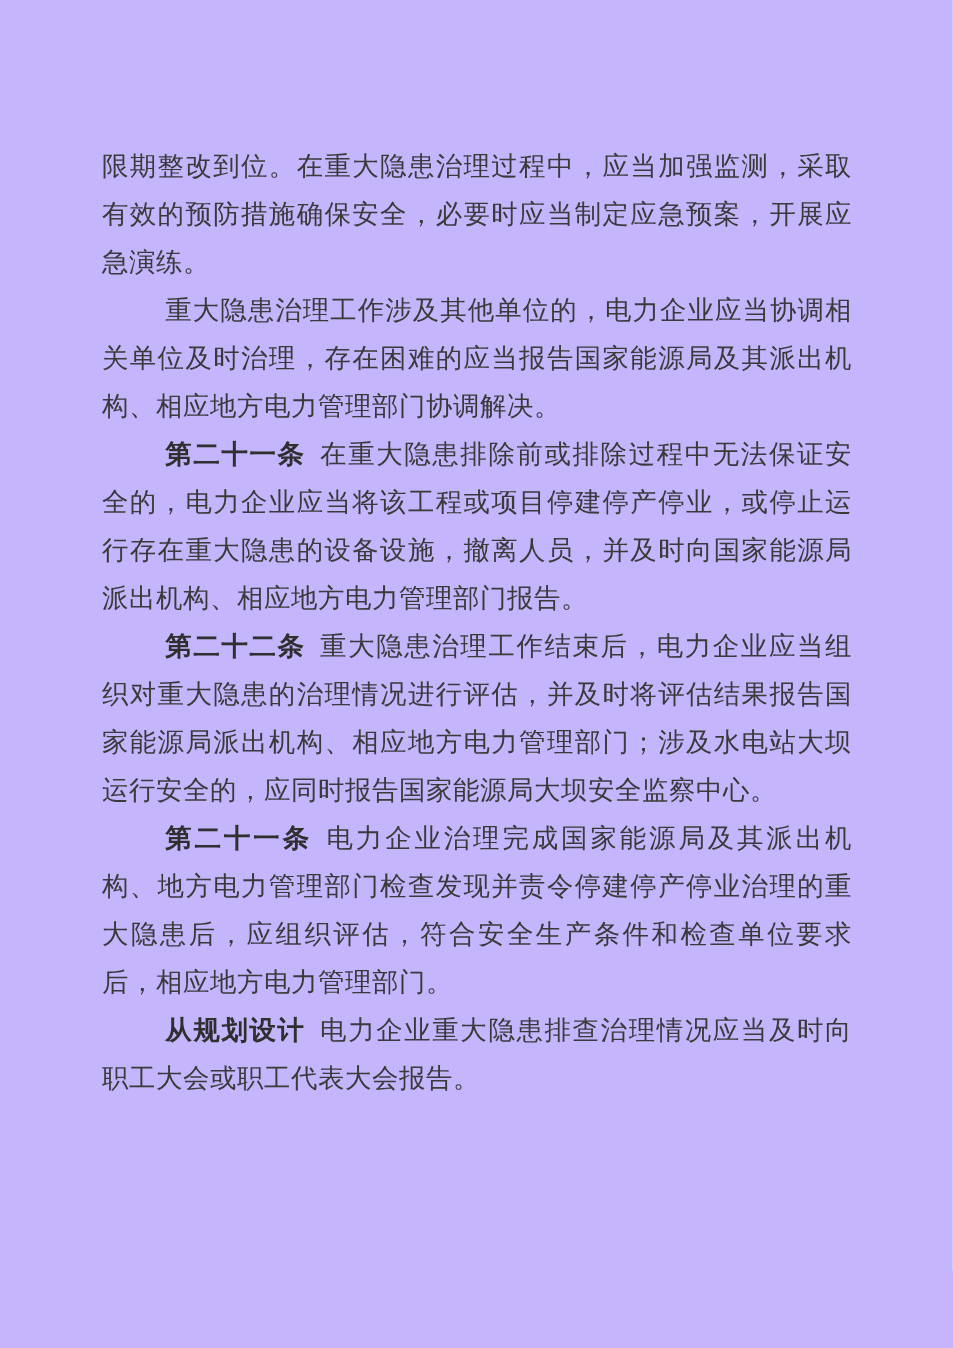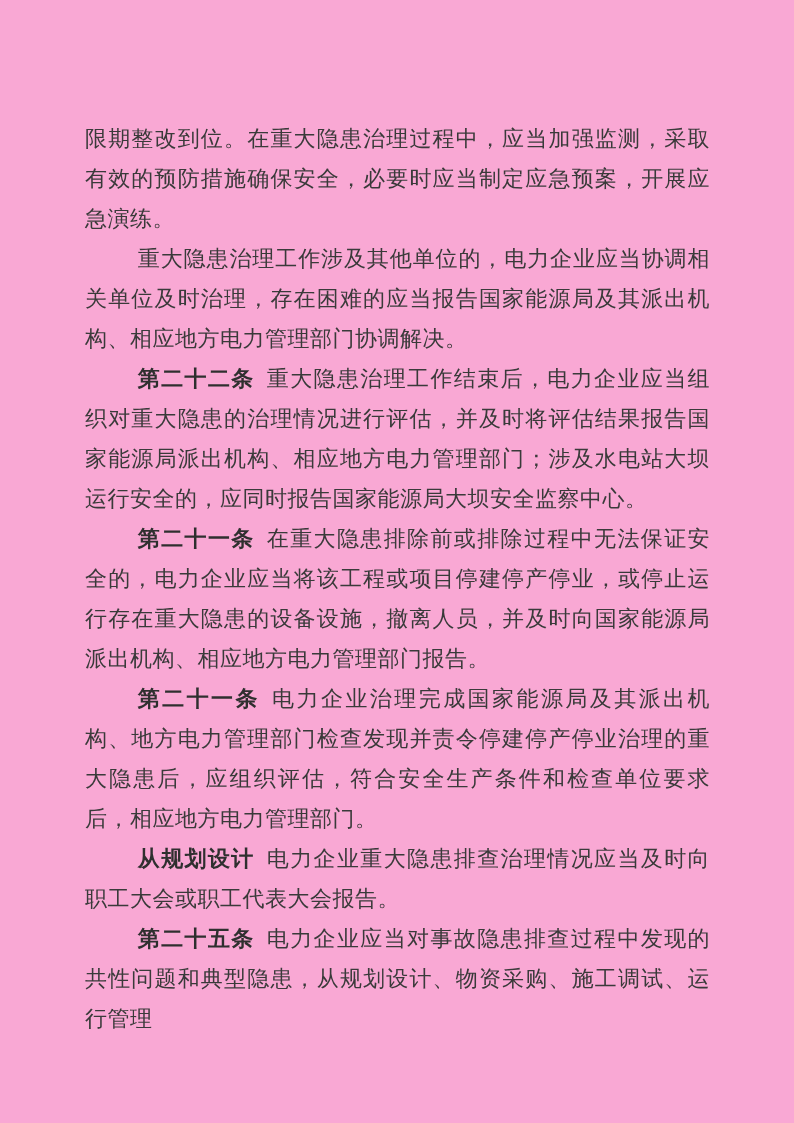--- a/index.html
+++ b/index.html
@@ -11,21 +11,21 @@
     height: 1123px;
     background: #ffffff;
     overflow: hidden;
     font-family: "Liberation Serif", "DejaVu Serif", serif;
   }
   .page {
     box-sizing: border-box;
     width: 794px;
     height: 1123px;
     padding: 119px 84px 0 85px;
-    background: #f9a8d4;
+    background: #c4b5fd;
   }
   .doc {
     color: #3a3a3a;
     font-size: 22px;
     line-height: 40px;
     text-align: justify;
     text-align-last: left;
     text-justify: inter-ideograph;
     letter-spacing: 0.5px;
   }
@@ -42,19 +42,18 @@
     margin-right: 0.55em;
   }
 </style>
 </head>
 <body>
 
 <div class="page">
   <div class="doc">
       <p><span>限期整改到位。在重大隐患治理过程中，应当加强监测，采取有效的预防措施确保安全，必要时应当制定应急预案，开展应急演练。</span></p>
       <p class="indent"><span>重大隐患治理工作涉及其他单位的，电力企业应当协调相关单位及时治理，存在困难的应当报告国家能源局及其派出机构、相应地方电力管理部门协调解决。</span></p>
+      <p class="indent"><b class="art">第二十一条</b><span>在重大隐患排除前或排除过程中无法保证安全的，电力企业应当将该工程或项目停建停产停业，或停止运行存在重大隐患的设备设施，撤离人员，并及时向国家能源局派出机构、相应地方电力管理部门报告。</span></p>
       <p class="indent"><b class="art">第二十二条</b><span>重大隐患治理工作结束后，电力企业应当组织对重大隐患的治理情况进行评估，并及时将评估结果报告国家能源局派出机构、相应地方电力管理部门；涉及水电站大坝运行安全的，应同时报告国家能源局大坝安全监察中心。</span></p>
-      <p class="indent"><b class="art">第二十一条</b><span>在重大隐患排除前或排除过程中无法保证安全的，电力企业应当将该工程或项目停建停产停业，或停止运行存在重大隐患的设备设施，撤离人员，并及时向国家能源局派出机构、相应地方电力管理部门报告。</span></p>
       <p class="indent"><b class="art">第二十一条</b><span>电力企业治理完成国家能源局及其派出机构、地方电力管理部门检查发现并责令停建停产停业治理的重大隐患后，应组织评估，符合安全生产条件和检查单位要求后，相应地方电力管理部门。</span></p>
       <p class="indent"><b class="art">从规划设计</b><span>电力企业重大隐患排查治理情况应当及时向职工大会或职工代表大会报告。</span></p>
-      <p class="indent"><b class="art">第二十五条</b><span>电力企业应当对事故隐患排查过程中发现的共性问题和典型隐患，从规划设计、物资采购、施工调试、运行管理</span></p>
     </div>
 </div>
 
 </body></html>

